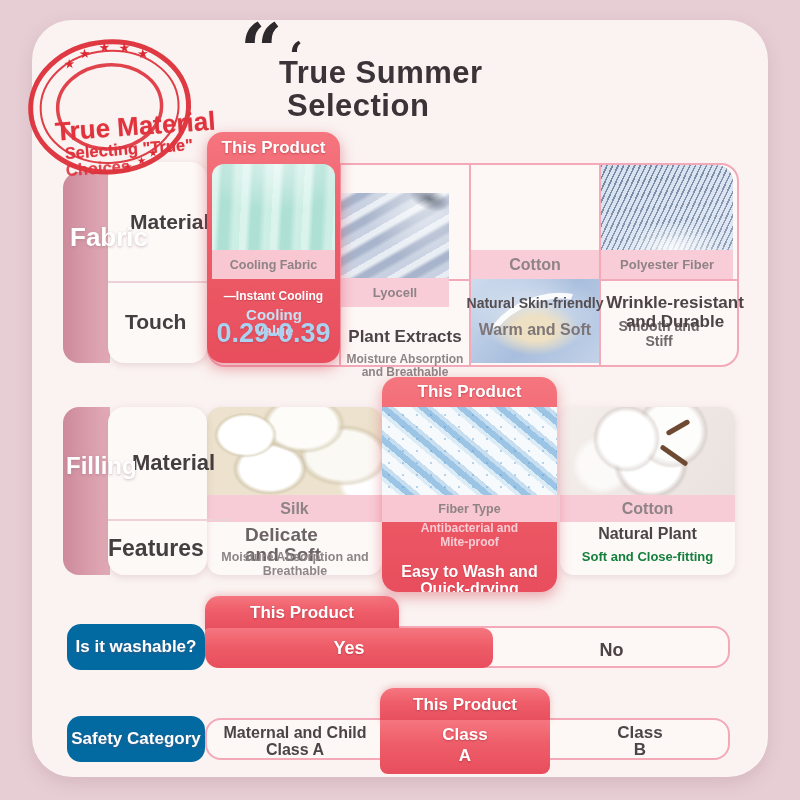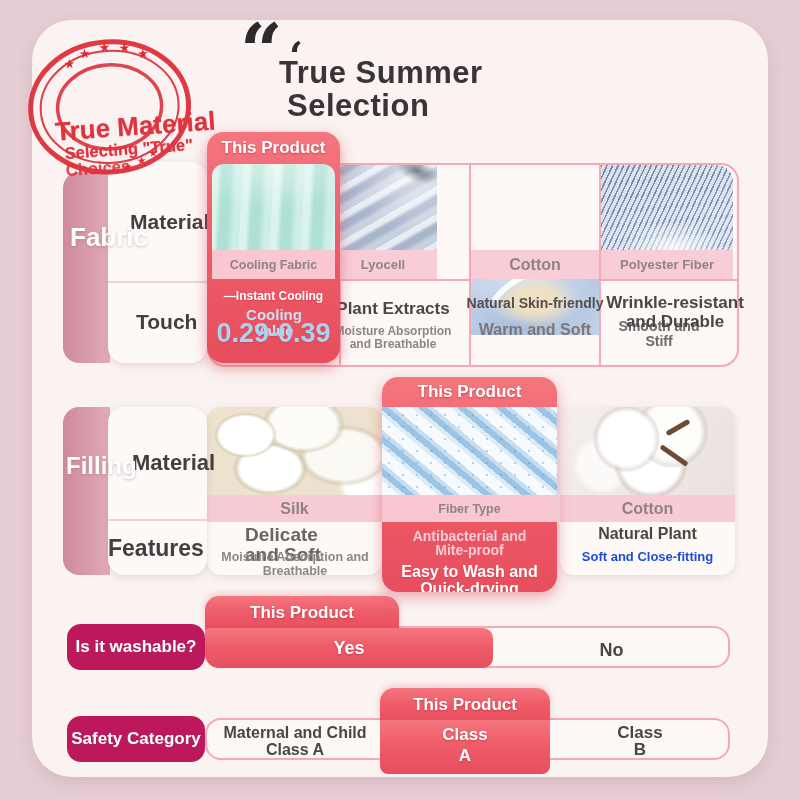--- a/index.html
+++ b/index.html
@@ -29,41 +29,41 @@
         border-radius:16px 0 0 16px;z-index:1;}
   .vbar-label{position:absolute;color:#fff;z-index:4;white-space:nowrap;
         text-shadow:0 1px 3px rgba(150,110,125,.45);}
   .rowhead{position:absolute;left:108px;width:99px;background:#fdf9f7;border-radius:16px;
         box-shadow:0 2px 7px rgba(190,140,150,.3);z-index:3;}
   .rh-cell{position:absolute;left:0;width:100%;display:flex;align-items:center;color:#453e41;}
   .redgrad{background:linear-gradient(180deg,#f5767f 0%,#ee5d69 45%,#e84e5d 100%);}
   .tab-text{display:flex;align-items:center;justify-content:center;color:#fff;font-size:17px;
         text-shadow:0 1px 2px rgba(140,30,40,.45);}
   .strip{display:flex;align-items:center;justify-content:center;color:#8e8385;}
-  .pill{position:absolute;left:67px;width:138px;height:46px;background:#be185d;border-radius:14px;
+  .pill{position:absolute;left:67px;width:138px;height:46px;background:#0369a1;border-radius:14px;
         display:flex;align-items:center;justify-content:center;color:#fff;font-size:17px;
         text-shadow:0 1px 2px rgba(120,80,95,.45);}
   .rowbox{position:absolute;left:205px;width:525px;height:42px;background:#fdf8f6;
         border:2px solid #f3a9b7;border-radius:16px;box-sizing:border-box;}
 
   
   #fabric-bar{left:63px;top:172px;height:191px;}
   #fabric-label{left:70px;top:222px;font-size:26px;}
   #fabric-rowhead{top:162px;height:201px;}
   #fabric-rowhead .rh-c1{top:0;height:119px;border-bottom:2px solid #ecd2d8;font-size:21px;padding-left:22px;}
-  #fabric-rowhead .rh-c2{top:121px;height:78px;font-size:21px;padding-left:28px;}
+  #fabric-rowhead .rh-c2{top:121px;height:78px;font-size:21px;padding-left:17px;}
 
   #fab-cols{position:absolute;left:207px;top:163px;width:528px;height:200px;background:#fdf8f6;
         border:2px solid #f3a9b7;border-radius:18px;z-index:1;}
   .vdiv{position:absolute;top:0;bottom:0;width:2px;background:#f3a9b7;}
   .hdiv{position:absolute;left:130px;right:0;top:114px;height:2px;background:#f3a9b7;}
   .fab-img{position:absolute;top:0;height:85px;}
   .fab-strip{position:absolute;top:85px;height:29px;background:#f9cdd8;font-size:13px;}
   .fab-touch{position:absolute;top:116px;height:80px;}
-  .c2{left:120px;width:108px;} .c3{left:262px;width:128px;} .c4{left:392px;width:132px;}
+  .c2{left:132px;width:108px;margin-top:28px;} .c3{left:262px;width:128px;} .c4{left:392px;width:132px;}
   .t-main{position:absolute;text-align:center;color:#4c4447;}
   .t-sub{position:absolute;text-align:center;color:#8e8587;}
 
   #fab-tp{position:absolute;left:207px;top:132px;width:133px;height:231px;border-radius:16px;
         box-shadow:0 5px 14px rgba(214,70,88,.5);z-index:5;}
   #fab-tp .tab-text{height:32px;}
   .tp-img{position:absolute;left:5px;top:32px;width:123px;height:86px;border-radius:12px 12px 0 0;}
   .tp-strip{position:absolute;left:5px;top:118px;width:123px;height:29px;
         background:rgba(249,205,216,.95);font-size:12.5px;}
   .tp-note{position:absolute;top:157px;left:0;width:100%;text-align:center;font-size:12px;color:#fff;
@@ -124,29 +124,29 @@
   .fill-col{position:absolute;top:407px;width:175px;height:168px;background:#fdf9f7;border-radius:14px;
         box-shadow:0 2px 7px rgba(190,140,150,.25);}
   #silk-col{left:207px;} #cottonfill-col{left:560px;}
   .f-img{position:absolute;left:0;top:0;width:100%;height:88px;border-radius:14px 14px 0 0;}
   .f-strip{position:absolute;left:0;top:88px;width:100%;height:27px;background:#f8ccd7;font-size:16px;}
   .silk-main{position:absolute;top:118px;left:38px;width:100px;text-align:left;font-size:19px;
         line-height:20px;color:#6b6365;}
   .silk-sub{position:absolute;top:143px;left:8px;width:160px;text-align:center;font-size:12.5px;
         line-height:14px;color:#8e8587;}
   .cotf-main{position:absolute;top:118px;left:0;width:100%;text-align:center;font-size:16px;color:#4c4447;}
-  .cotf-sub{position:absolute;top:142px;left:0;width:100%;text-align:center;font-size:13px;color:#1d4ed8;}
+  .cotf-sub{position:absolute;top:142px;left:0;width:100%;text-align:center;font-size:13px;color:#15803d;}
 
   #fiber-col{position:absolute;left:382px;top:377px;width:175px;height:215px;border-radius:16px;
         box-shadow:0 5px 14px rgba(214,70,88,.45);z-index:4;overflow:hidden;}
   #fiber-col .tab-text{height:30px;}
   .fiber-img{position:absolute;left:0;top:30px;width:175px;height:88px;}
   .fiber-strip{position:absolute;left:0;top:118px;width:100%;height:27px;
         background:rgba(249,205,216,.95);font-size:12.5px;}
-  .fiber-sub{position:absolute;top:152px;left:25px;width:125px;text-align:center;font-size:14px;
+  .fiber-sub{position:absolute;top:144px;left:25px;width:125px;text-align:center;font-size:12px;
         line-height:14px;color:#f7ccd4;}
   .fiber-main{position:absolute;top:186px;left:10px;width:155px;text-align:center;font-size:16px;
         line-height:17px;color:#fff;text-shadow:0 1px 1px rgba(150,40,50,.35);}
 
   
   #wash-pill{top:624px;}
   #wash-row{top:626px;}
   #wash-tab{position:absolute;left:205px;top:596px;width:194px;height:34px;
         border-radius:14px 14px 0 0;z-index:2;box-shadow:0 -2px 6px rgba(214,70,88,.25);}
   #wash-yes{position:absolute;left:205px;top:628px;width:288px;height:40px;border-radius:4px 10px 10px 14px;

